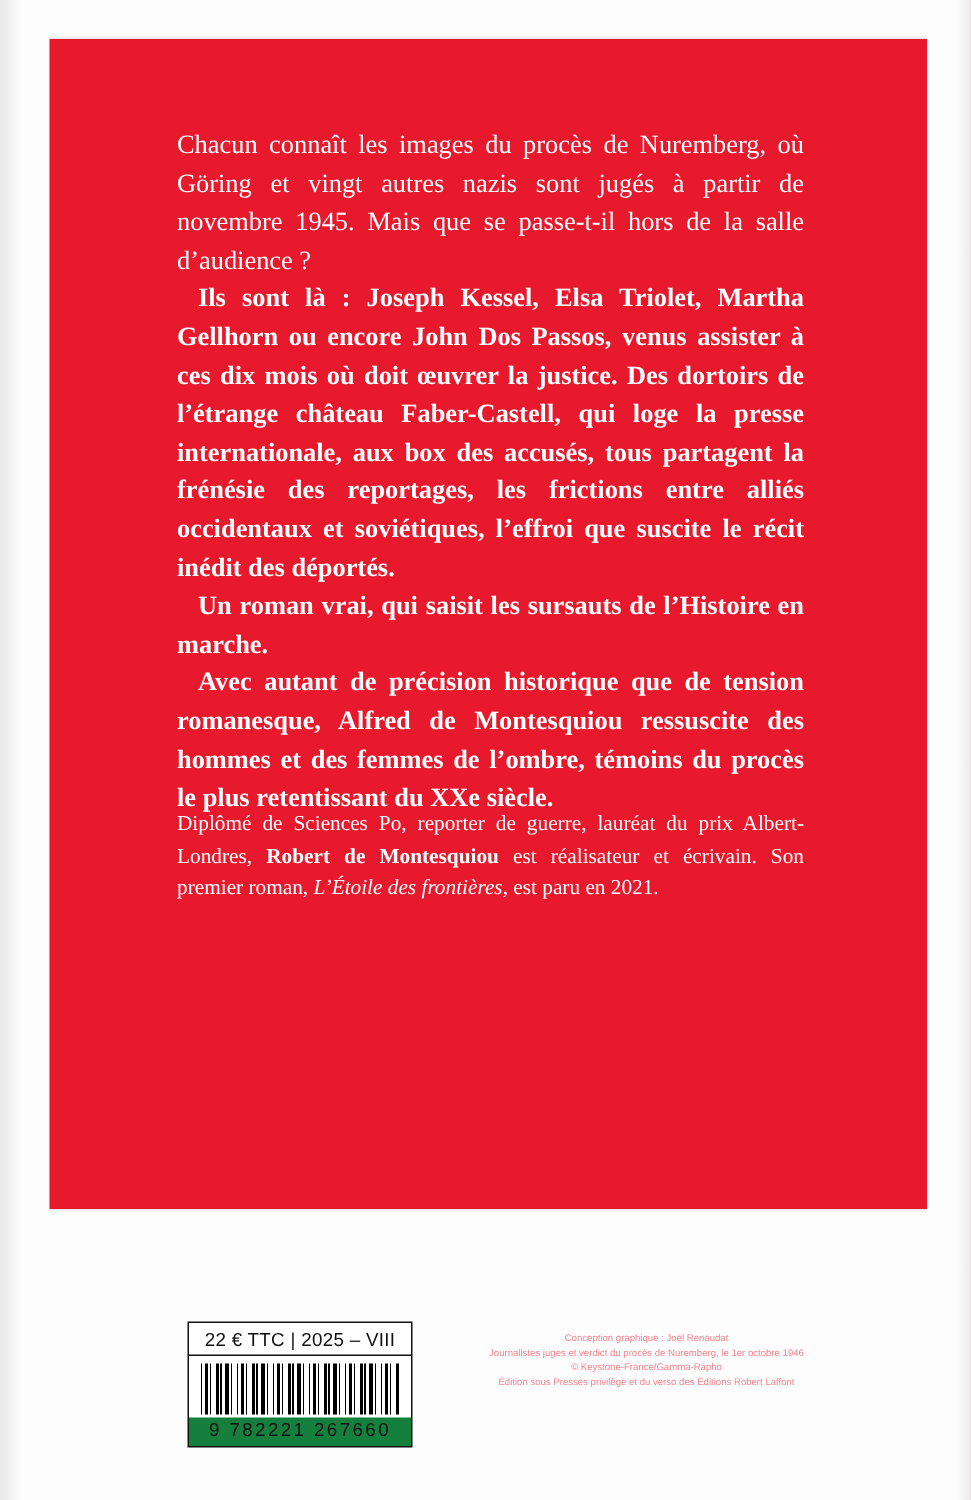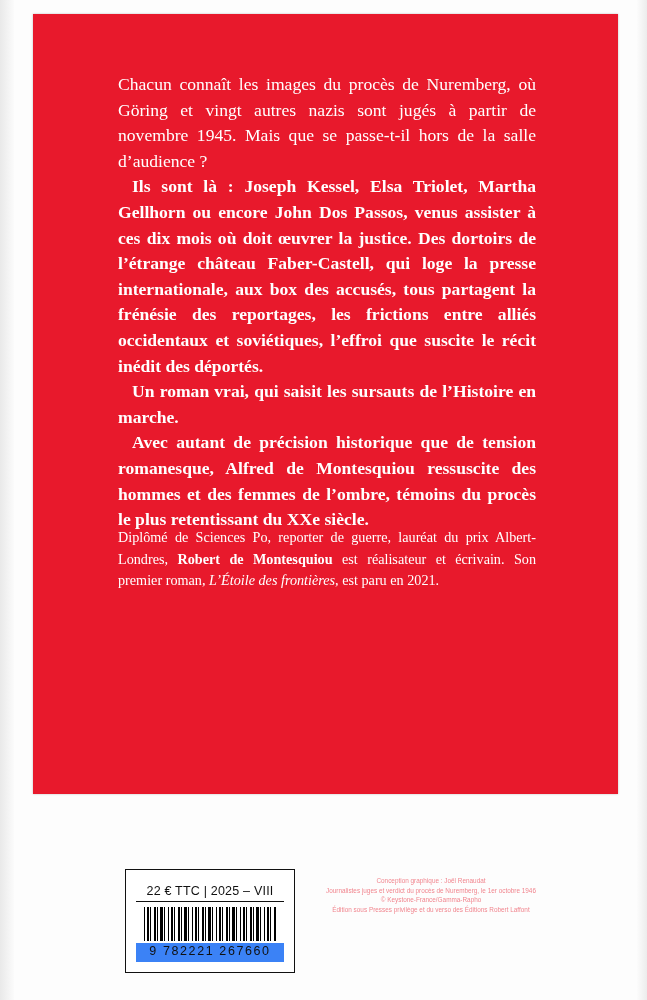--- a/index.html
+++ b/index.html
@@ -35,21 +35,21 @@
     top: 0;
     width: 10px;
     height: 1000px;
     background: linear-gradient(to left, #ececec, #fcfcfc);
   }
 
   
   .cover {
     position: absolute;
     left: 33px;
-    top: 14px;
+    top: 26px;
     width: 585px;
     height: 780px;
     background: #e8192c;
     box-shadow: 0 0 2px rgba(0,0,0,0.25);
   }
   .cover-inner {
     position: absolute;
     left: 0;
     top: 0;
     width: 100%;
@@ -96,21 +96,21 @@
   }
 
   
   .price-barcode {
     position: absolute;
     left: 92px;
     top: 855px;
     width: 148px;
     background: #ffffff;
     border: 1px solid #111;
-    padding: 10px;
+    padding: 0;
   }
   .price-line {
     font-family: "Liberation Sans", sans-serif;
     font-size: 12.5px;
     color: #111;
     text-align: center;
     padding: 4px 0 3px 0;
     border-bottom: 1px solid #111;
     letter-spacing: 0.2px;
   }
@@ -132,21 +132,21 @@
       #000 20px, #000 21px, #fff 21px, #fff 24px
     );
   }
   .isbn {
     font-family: "Liberation Sans", sans-serif;
     font-size: 12.5px;
     color: #111;
     text-align: center;
     letter-spacing: 1.6px;
     padding: 1px 0 4px 0;
-    background: #3b82f6;
+    background: #15803d;
   }
 
   .credits {
     position: absolute;
     left: 268px;
     top: 862px;
     width: 260px;
     color: #f07a84;
     font-family: "Liberation Sans", sans-serif;
     font-size: 6.4px;

